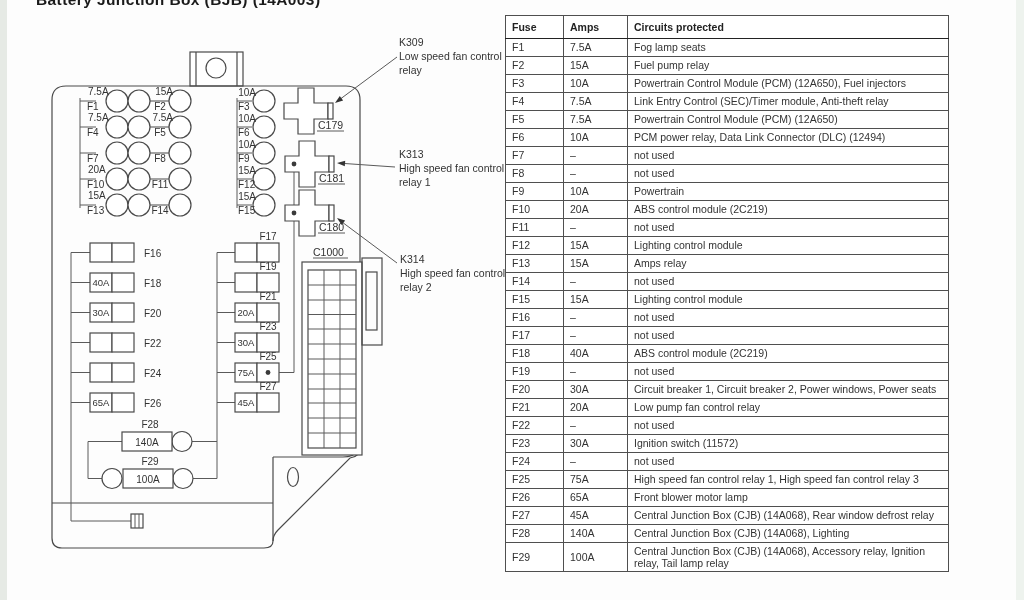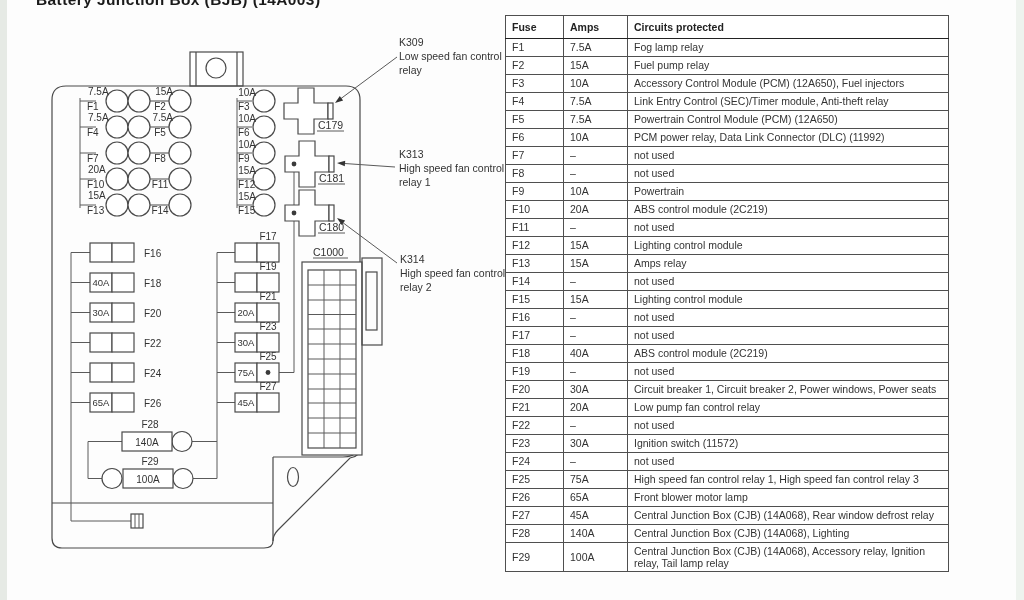--- a/index.html
+++ b/index.html
@@ -289,46 +289,46 @@
       <tr>
         <th>Fuse</th>
         <th>Amps</th>
         <th>Circuits protected</th>
       </tr>
     </thead>
     <tbody>
         <tr>
           <td>F1</td>
           <td>7.5A</td>
-          <td>Fog lamp relay</td>
+          <td>Fog lamp seats</td>
         </tr>
         <tr>
           <td>F2</td>
           <td>15A</td>
           <td>Fuel pump relay</td>
         </tr>
         <tr>
           <td>F3</td>
           <td>10A</td>
-          <td>Accessory Control Module (PCM) (12A650), Fuel injectors</td>
+          <td>Powertrain Control Module (PCM) (12A650), Fuel injectors</td>
         </tr>
         <tr>
           <td>F4</td>
           <td>7.5A</td>
           <td>Link Entry Control (SEC)/Timer module, Anti-theft relay</td>
         </tr>
         <tr>
           <td>F5</td>
           <td>7.5A</td>
           <td>Powertrain Control Module (PCM) (12A650)</td>
         </tr>
         <tr>
           <td>F6</td>
           <td>10A</td>
-          <td>PCM power relay, Data Link Connector (DLC) (11992)</td>
+          <td>PCM power relay, Data Link Connector (DLC) (12494)</td>
         </tr>
         <tr>
           <td>F7</td>
           <td>–</td>
           <td>not used</td>
         </tr>
         <tr>
           <td>F8</td>
           <td>–</td>
           <td>not used</td>

